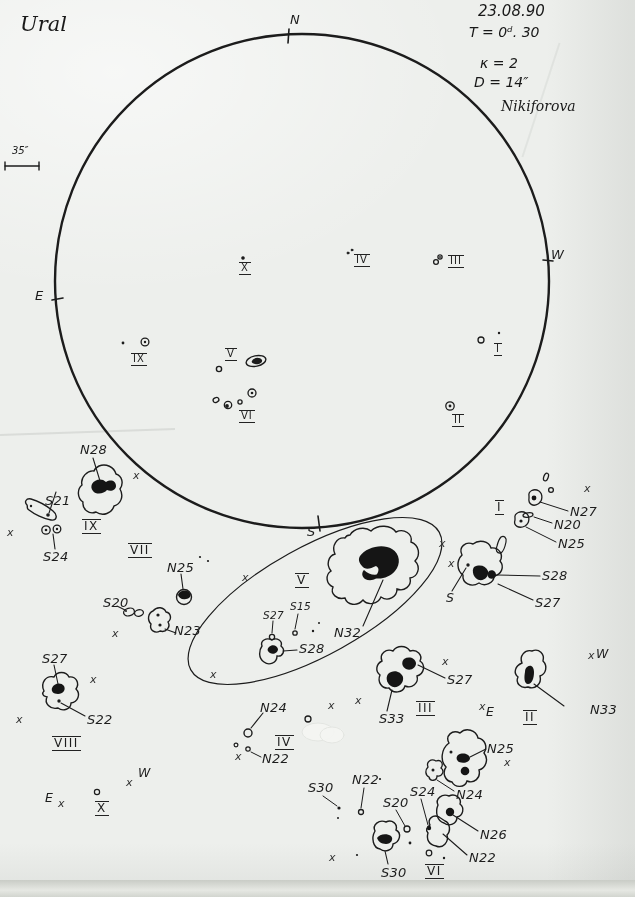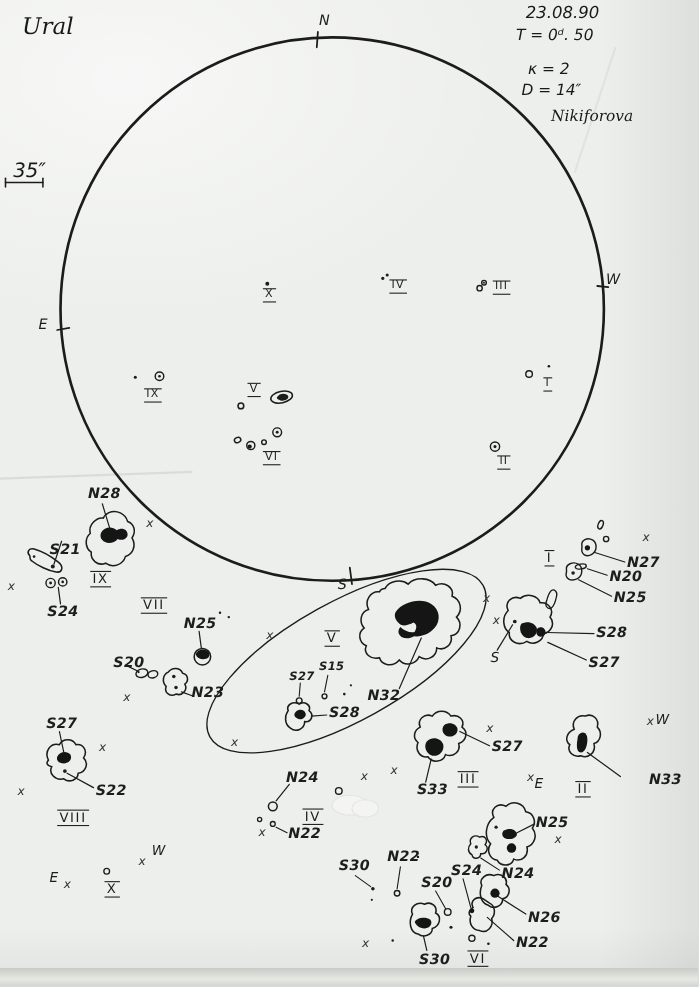--- a/index.html
+++ b/index.html
@@ -15,21 +15,21 @@
   .page-edge{position:absolute;left:0;top:880px;width:635px;height:17px;
     background:linear-gradient(to bottom,#c9ccc6,#e6e8e3 60%,#d2d5cf);}
   .crease1{position:absolute;left:0;top:431px;width:175px;height:2px;
     background:rgba(120,126,118,.16);transform:rotate(-2deg);}
   .crease2{position:absolute;left:540px;top:40px;width:2px;height:120px;
     background:rgba(120,126,118,.10);transform:rotate(18deg);}
   svg.draw{position:absolute;left:0;top:0;}
   .ann{position:absolute;white-space:nowrap;line-height:1.05;}
   .hdr{position:absolute;white-space:nowrap;font-style:italic;color:#191919;}
   .script{font-family:"DejaVu Serif",serif;}
-  .spot{font-style:italic;font-size:13px;letter-spacing:.3px;font-weight:bold;}
+  .spot{font-style:italic;font-size:13px;letter-spacing:.3px;}
   .spot.small{font-size:10.5px;}
   .roman{font-size:12px;letter-spacing:1.5px;padding:0 2px;
     border-top:1.4px solid #222;border-bottom:1.4px solid #222;}
   .roman.inside{font-size:10px;letter-spacing:1px;border-top-width:1.1px;border-bottom-width:1.1px;}
   .dir{font-size:12.5px;font-style:italic;}
   .xmark{font-size:11px;font-style:italic;color:#333;}
   .compass{font-size:13px;font-style:italic;}
 </style>
 </head>
 <body>
@@ -269,25 +269,25 @@
         <line x1="54" y1="665" x2="58" y2="684" stroke-width="1.1"></line>
         <line x1="61" y1="703" x2="85" y2="716" stroke-width="1.1"></line>
       </g>
 
       <circle cx="97" cy="792" r="2.6" stroke-width="1.2"></circle>
     </g>
   </svg>
 
   <div class="hdr script" style="left:20px;top:12px;font-size:21px;">Ural</div>
   <div class="hdr" style="left:478px;top:2px;font-size:15px;">23.08.90</div>
-  <div class="hdr" style="left:469px;top:24px;font-size:14px;">T = 0ᵈ. 50</div>
+  <div class="hdr" style="left:469px;top:24px;font-size:14px;">T = 0ᵈ. 30</div>
   <div class="hdr" style="left:480px;top:55px;font-size:14px;">κ = 2</div>
   <div class="hdr" style="left:474px;top:74px;font-size:14px;">D = 14″</div>
   <div class="hdr script" style="left:501px;top:98px;font-size:14px;">Nikiforova</div>
-  <div class="hdr" style="left:12px;top:145px;font-size:18px;">35″</div>
+  <div class="hdr" style="left:12px;top:145px;font-size:10px;">35″</div>
 
   <div class="ann compass" style="left:290px;top:13px;">N</div>
   <div class="ann compass" style="left:35px;top:289px;">E</div>
   <div class="ann compass" style="left:551px;top:248px;">W</div>
   <div class="ann compass" style="left:307px;top:525px;">S</div>
 
   <div>
       <span class="ann spot" style="left: 80px; top: 443px;">N28</span>
       <span class="ann spot" style="left: 45px; top: 478px; margin-top: 16px;">S21</span>
       <span class="ann spot" style="left: 43px; top: 550px;">S24</span>

